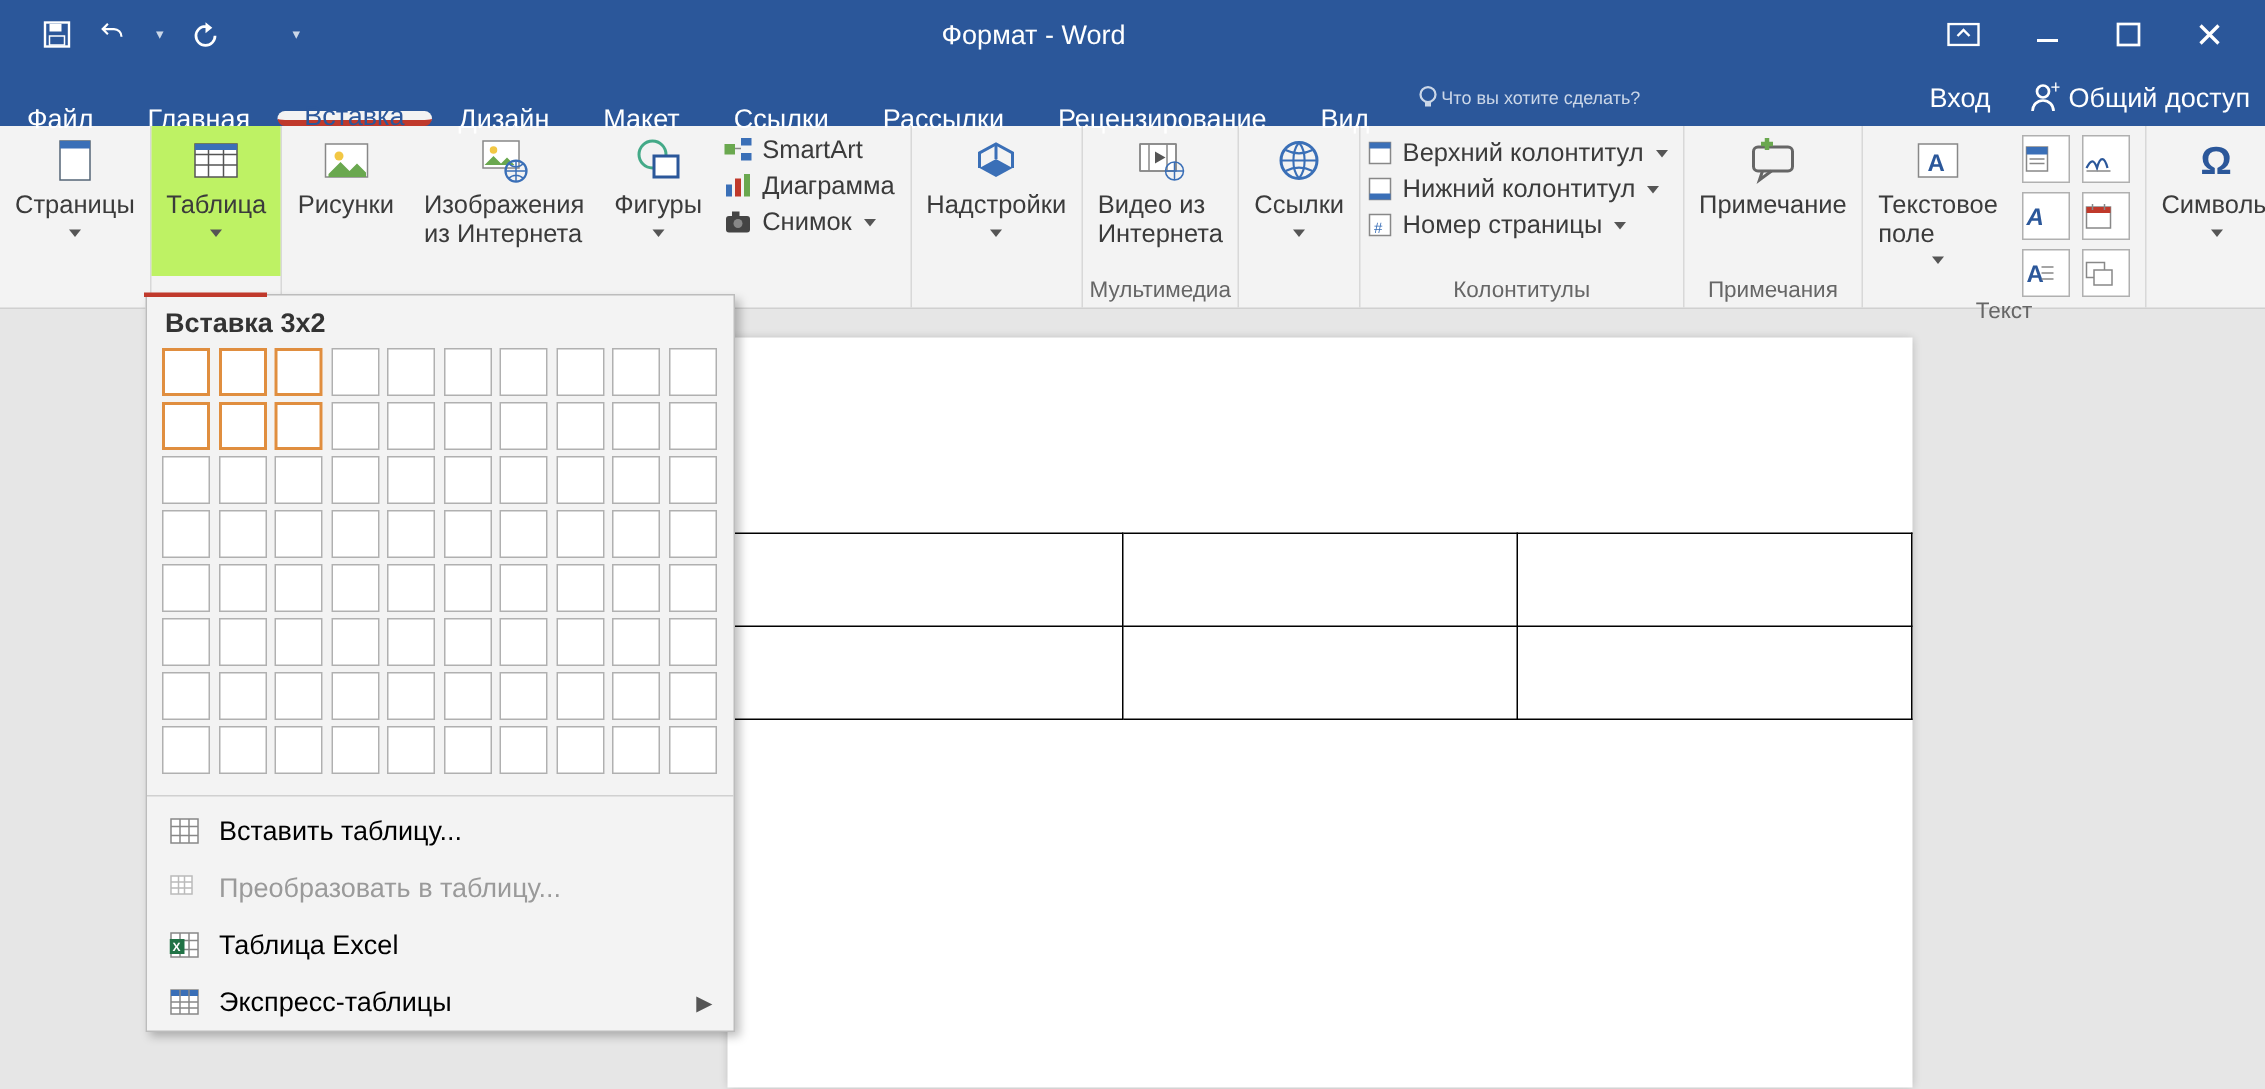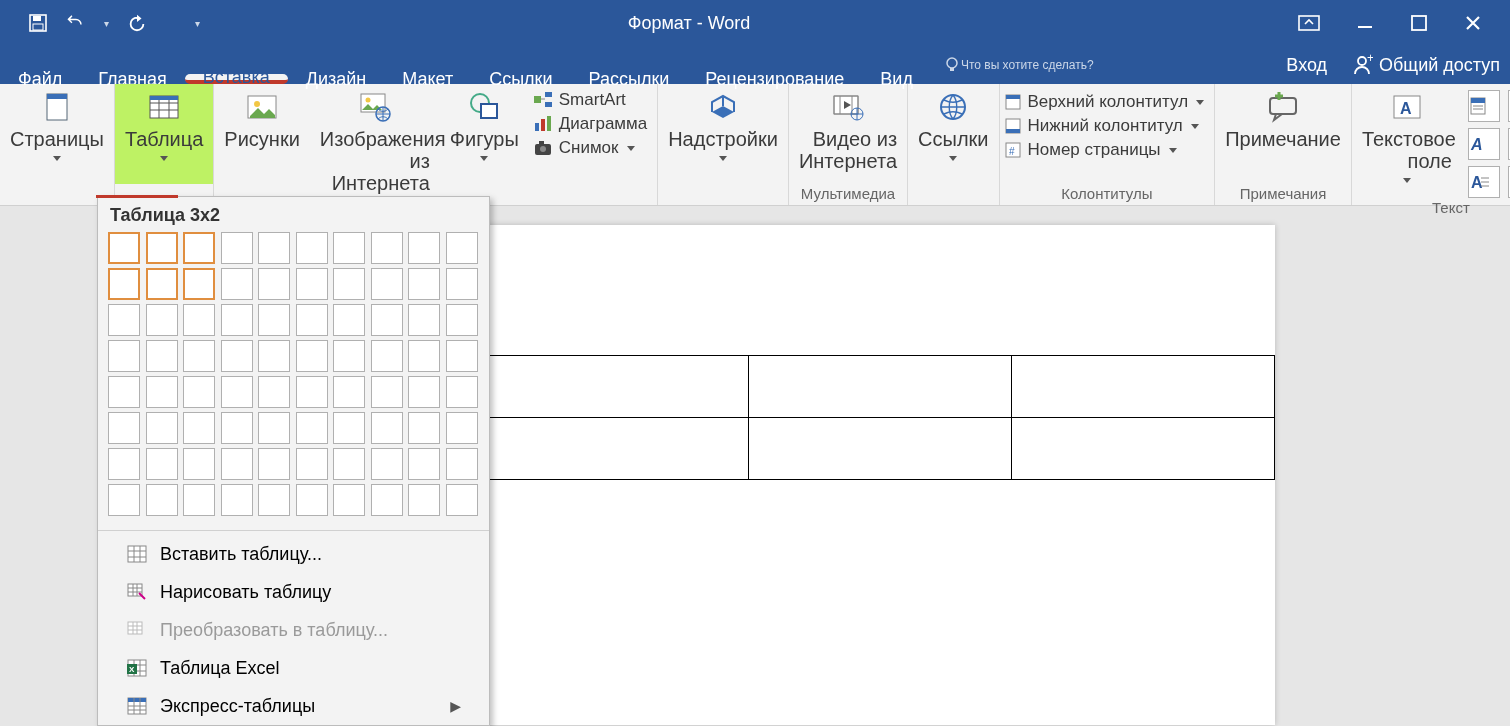--- a/index.html
+++ b/index.html
@@ -20,21 +20,21 @@
 .tellme { display: flex; align-items: center; color: #cbd7e8; font-size: 12px; gap: 0; margin-left: 12px;}
 .user-right { margin-left: auto; display: flex; align-items: center; color: #fff; gap: 24px; padding-right: 10px; font-size: 18px;}
 .user-right .share { display: inline-flex; align-items: center; gap: 6px;}
 
 
 .ribbon { background: #f3f3f3; height: 122px; display: flex; border-bottom: 1px solid #d0d0d0; font-size: 16px; color: #3b3b3b;}
 .group { display: flex; flex-direction: column; height: 100%; border-right: 1px solid #d8d8d8; }
 .group .body { flex: 1; display: flex; align-items: stretch;}
 .group .caption { text-align: center; font-size: 15px; color: #666; padding: 1px 0 3px 0; }
 .bigbtn { display: flex; flex-direction: column; align-items: center; justify-content: flex-start; padding: 6px 10px 0 10px; gap: 4px; cursor: pointer;}
-.bigbtn .lbl { font-size: 20px; text-align: right; line-height: 1.1;}
+.bigbtn .lbl { font-size: 17px; text-align: left; line-height: 1.1;}
 .bigbtn.hl { background: #bef264; }
 .iconbox32 { width: 34px; height: 34px; }
 .drop::after { content:""; display:block; margin: 2px auto 0 auto; width:0;height:0;border-left:4px solid transparent;border-right:4px solid transparent;border-top:5px solid #555;}
 .smallrows { display:flex; flex-direction:column; gap:4px; padding:6px 10px 0 4px;}
 .smallbtn { display:flex; align-items:center; gap:6px; font-size:17px; cursor:pointer; white-space:nowrap;}
 .smallbtn svg{flex-shrink:0;}
 .smallbtn .dd{width:0;height:0;border-left:4px solid transparent;border-right:4px solid transparent;border-top:5px solid #555;margin-left:2px;}
 .txtgroup-grid{display:grid;grid-template-columns:repeat(2,auto);grid-template-rows:repeat(3,auto);gap:6px 8px;padding:6px 10px 0 6px;}
 .txtgroup-grid .cell{display:flex;align-items:center;gap:2px;}
 
@@ -43,21 +43,21 @@
 .doc-table{position:absolute; left:0; top:130px; width:790px; border-collapse:collapse;}
 .doc-table td{border:1px solid #000; height:62px;}
 
 
 .menu { position:absolute; left:97px; top:196px; width:393px; background:#f3f3f3; border:1px solid #bcbcbc; box-shadow:3px 3px 6px rgba(0,0,0,.25); z-index:20;}
 .menu-title{font-weight:700; font-size:18px; padding:8px 12px 6px 12px; color:#333;}
 .grid{display:grid; grid-template-columns:repeat(10,1fr); grid-template-rows:repeat(8,1fr); gap:4px; padding:0 10px 10px 10px;}
 .cell{width:32px;height:32px;border:1px solid #b0b0b0;background:#fff;}
 .cell.sel{border:2px solid #e08e3f; padding:0;}
 .menu-sep{height:1px;background:#d0d0d0;margin:4px 0;}
-.menu-item{display:flex;align-items:center;gap:12px;padding:8px 28px;font-size:18px;cursor:pointer;}
+.menu-item{display:flex;align-items:center;gap:12px;padding:8px 14px;font-size:18px;cursor:pointer;}
 .menu-item.dis{color:#9a9a9a;cursor:default;}
 .menu-item .ic{width:22px;height:22px;display:inline-flex;align-items:center;justify-content:center;}
 .menu-item .arrow{margin-left:auto;font-size:14px;color:#555;}
 
 
 .tbl-underline{position:absolute; left:96px; top:195px; width:82px; height:3px; background:#c0392b; z-index:25;}
 
 svg { display:block; }
 </style>
 </head>
@@ -406,21 +406,21 @@
     <tr>
           <td></td>
           <td></td>
           <td></td>
         </tr>
   </tbody>
     </table>
 </div>
 
 <div class="menu">
-  <div class="menu-title">Таблица 3x2</div>
+  <div class="menu-title">Вставка 3x2</div>
   <div class="grid" id="grid">
       <div class="cell sel"></div>
       <div class="cell sel"></div>
       <div class="cell sel"></div>
       <div class="cell"></div>
       <div class="cell"></div>
       <div class="cell"></div>
       <div class="cell"></div>
       <div class="cell"></div>
       <div class="cell"></div>
@@ -499,30 +499,20 @@
   <div class="menu-sep"></div>
 
   <div class="menu-item">
     <span class="ic">
         <svg width="20" height="18" viewBox="0 0 20 18">
           <rect x="1" y="1" width="18" height="16" fill="#fff" stroke="#888"></rect>
           <path d="M1 6h18M1 12h18M7 1v16M13 1v16" stroke="#888"></path>
         </svg>
       </span>
     <span>Вставить таблицу...</span>
-  </div>
-  <div class="menu-item">
-    <span class="ic">
-        <svg width="20" height="18" viewBox="0 0 20 18">
-          <rect x="1" y="1" width="14" height="12" fill="#fff" stroke="#888"></rect>
-          <path d="M1 5h14M1 9h14M6 1v12M10 1v12" stroke="#888"></path>
-          <path d="M12 10l6 6" stroke="#c08" stroke-width="2"></path>
-        </svg>
-      </span>
-    <span>Нарисовать таблицу</span>
   </div>
   <div class="menu-item dis">
     <span class="ic">
         <svg width="20" height="18" viewBox="0 0 20 18">
           <rect x="1" y="1" width="14" height="12" fill="#fff" stroke="#bbb"></rect>
           <path d="M1 5h14M1 9h14M6 1v12M10 1v12" stroke="#bbb"></path>
         </svg>
       </span>
     <span>Преобразовать в таблицу...</span>
   </div>

